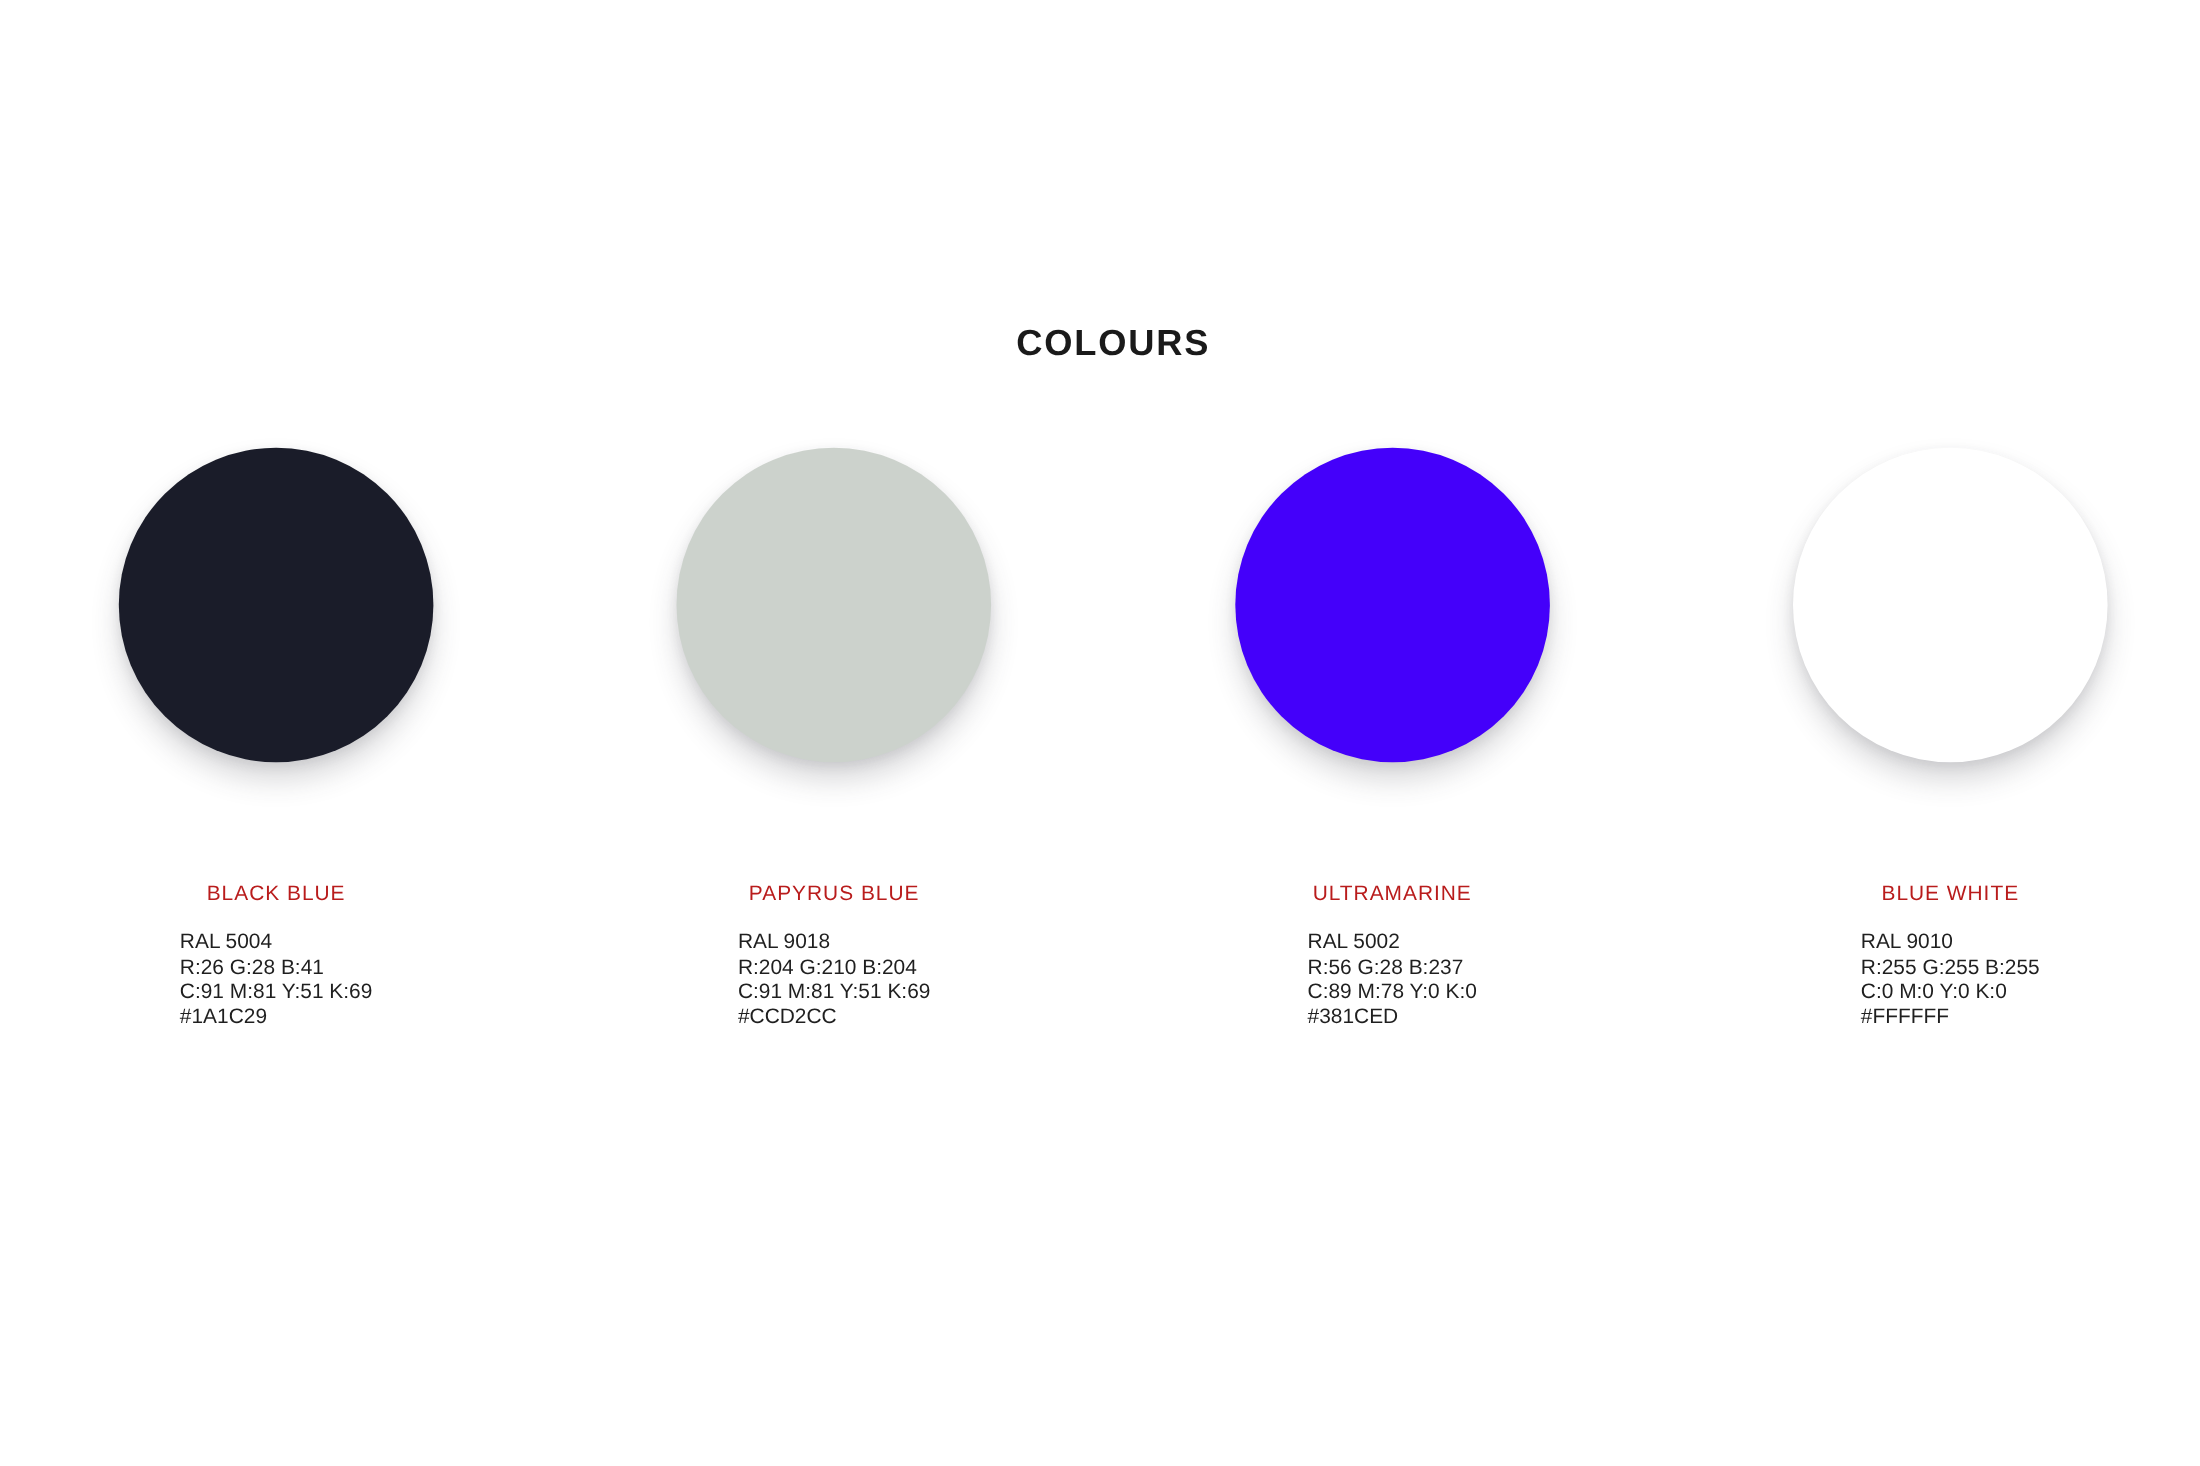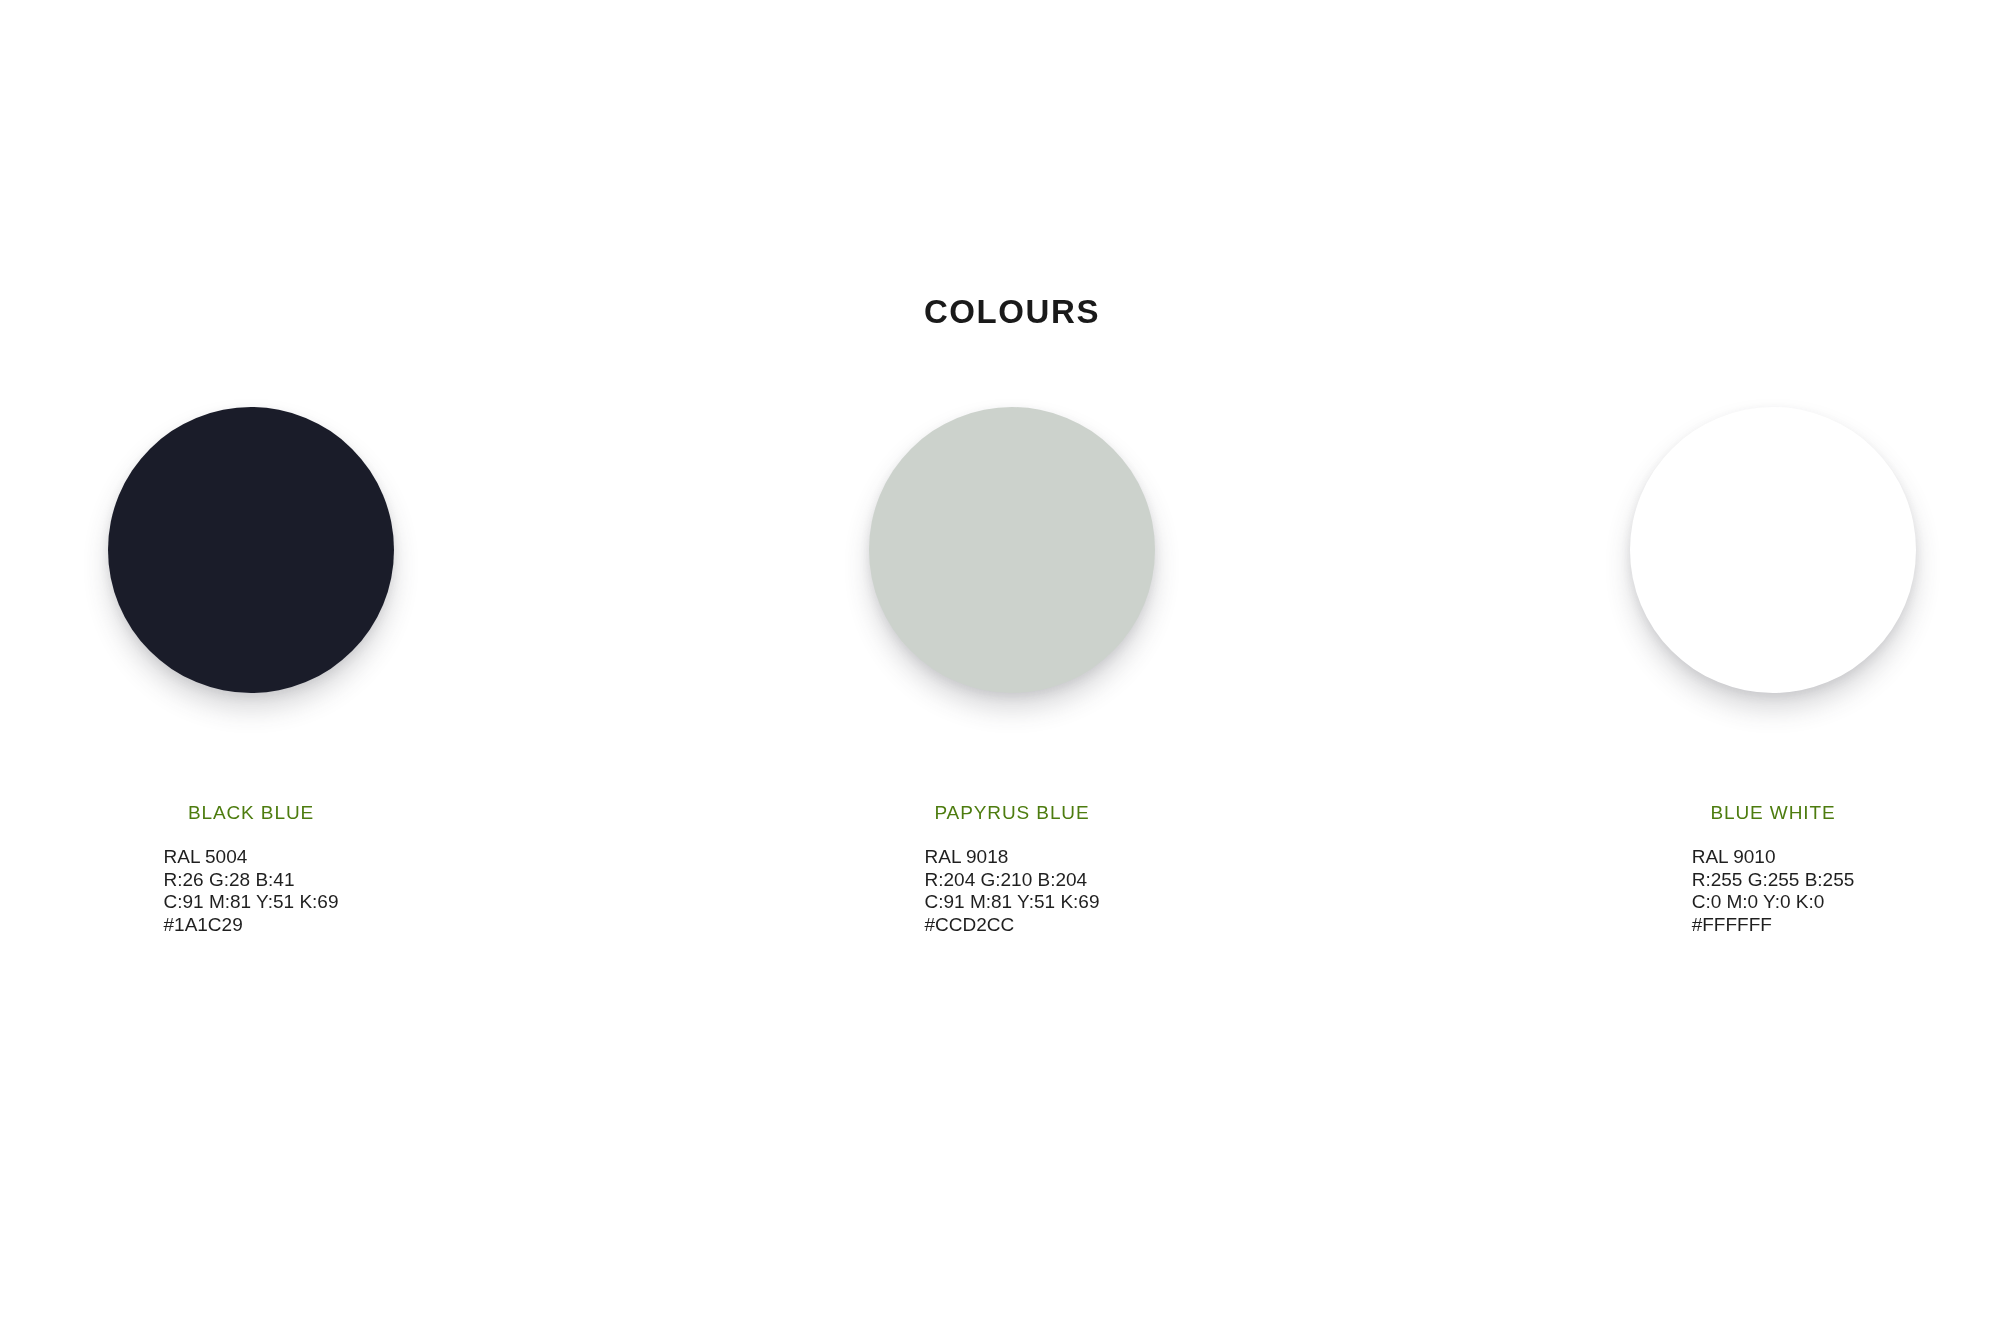--- a/index.html
+++ b/index.html
@@ -69,21 +69,21 @@
     box-shadow:
       0 16px 26px rgba(60, 60, 70, 0.20),
       0 4px 10px rgba(60, 60, 70, 0.10);
   }
 
   .swatch-name {
     margin-top: 96px;
     font-size: 19px;
     letter-spacing: 0.9px;
     line-height: 1;
-    color: #4d7c0f;
+    color: #b91c1c;
     text-align: center;
     white-space: nowrap;
   }
 
   .spec-block {
     margin-top: 24px;
     text-align: left;
     font-size: 19px;
     line-height: 22.5px;
     color: #1f1f1f;
@@ -119,20 +119,32 @@
       </div>
       <div class="swatch-name">PAPYRUS BLUE</div>
       <div class="spec-block">
         <span class="spec-line">RAL 9018</span>
         <span class="spec-line">R:204 G:210 B:204</span>
         <span class="spec-line">C:91  M:81  Y:51  K:69</span>
         <span class="spec-line">#CCD2CC</span>
       </div>
     </div>
 
+    <div class="swatch">
+      <div class="disc-wrap">
+        <div class="disc" style="background-color: rgb(68, 0, 250);"></div>
+      </div>
+      <div class="swatch-name">ULTRAMARINE</div>
+      <div class="spec-block">
+        <span class="spec-line">RAL 5002</span>
+        <span class="spec-line">R:56 G:28 B:237</span>
+        <span class="spec-line">C:89  M:78  Y:0  K:0</span>
+        <span class="spec-line">#381CED</span>
+      </div>
+    </div>
 
 
 
     <div class="swatch">
       <div class="disc-wrap">
         <div class="disc" style="background-color: rgb(255, 255, 255);"></div>
       </div>
       <div class="swatch-name">BLUE WHITE</div>
       <div class="spec-block">
         <span class="spec-line">RAL 9010</span>

